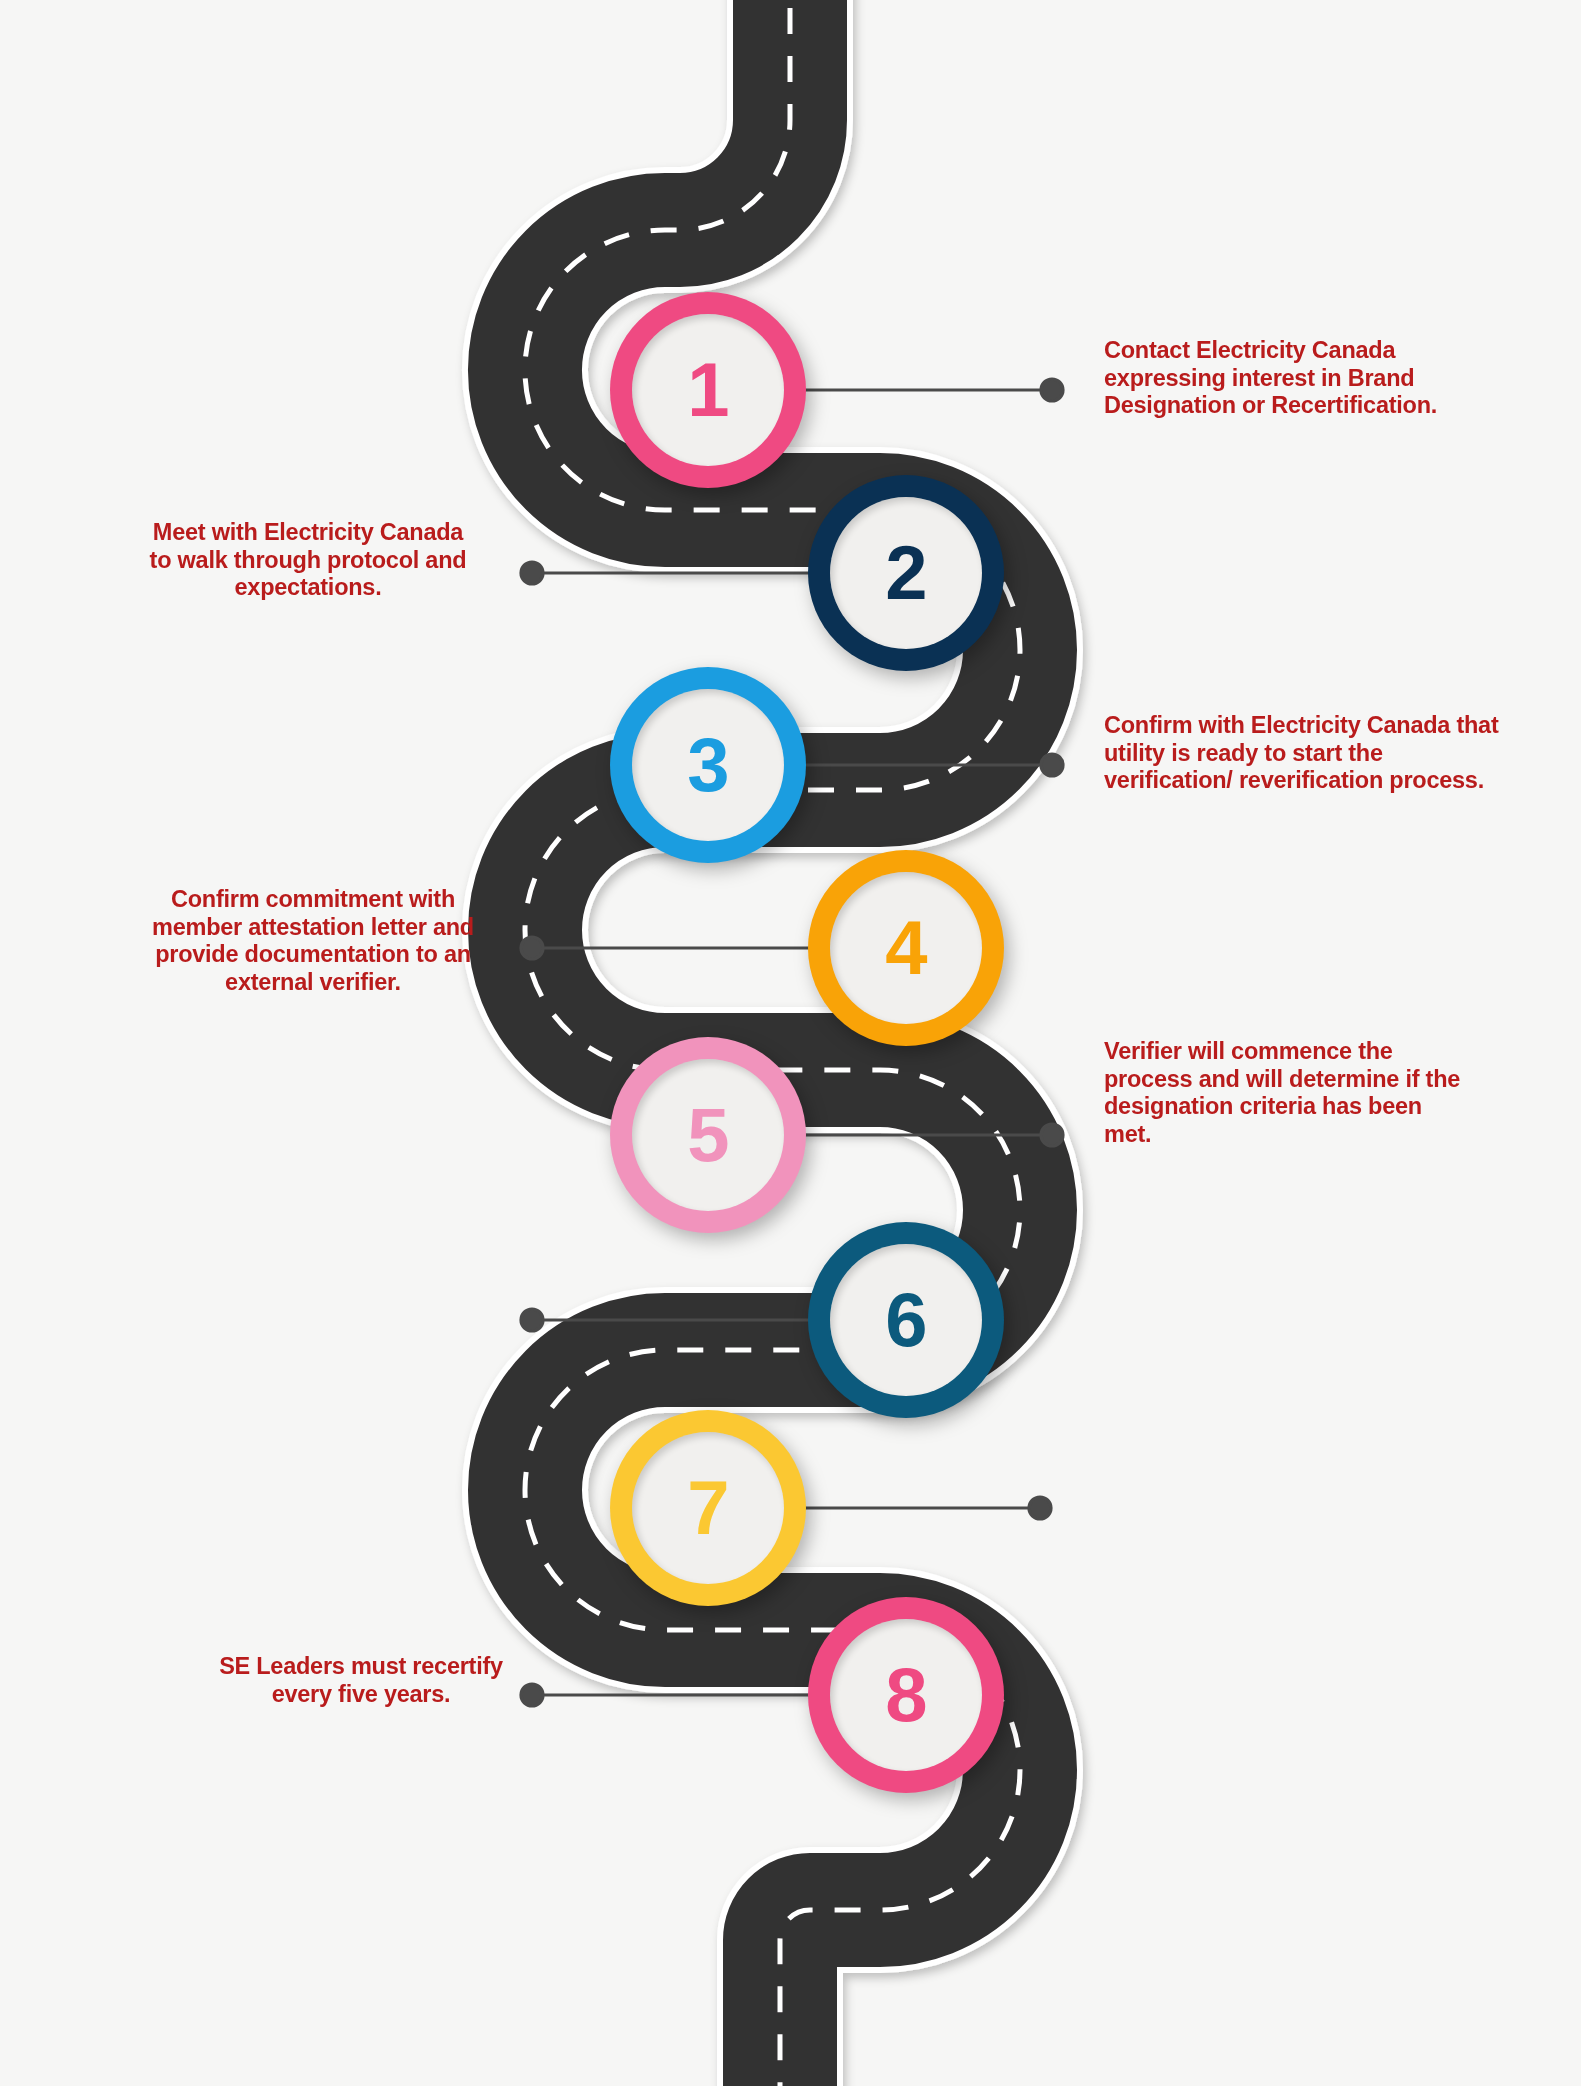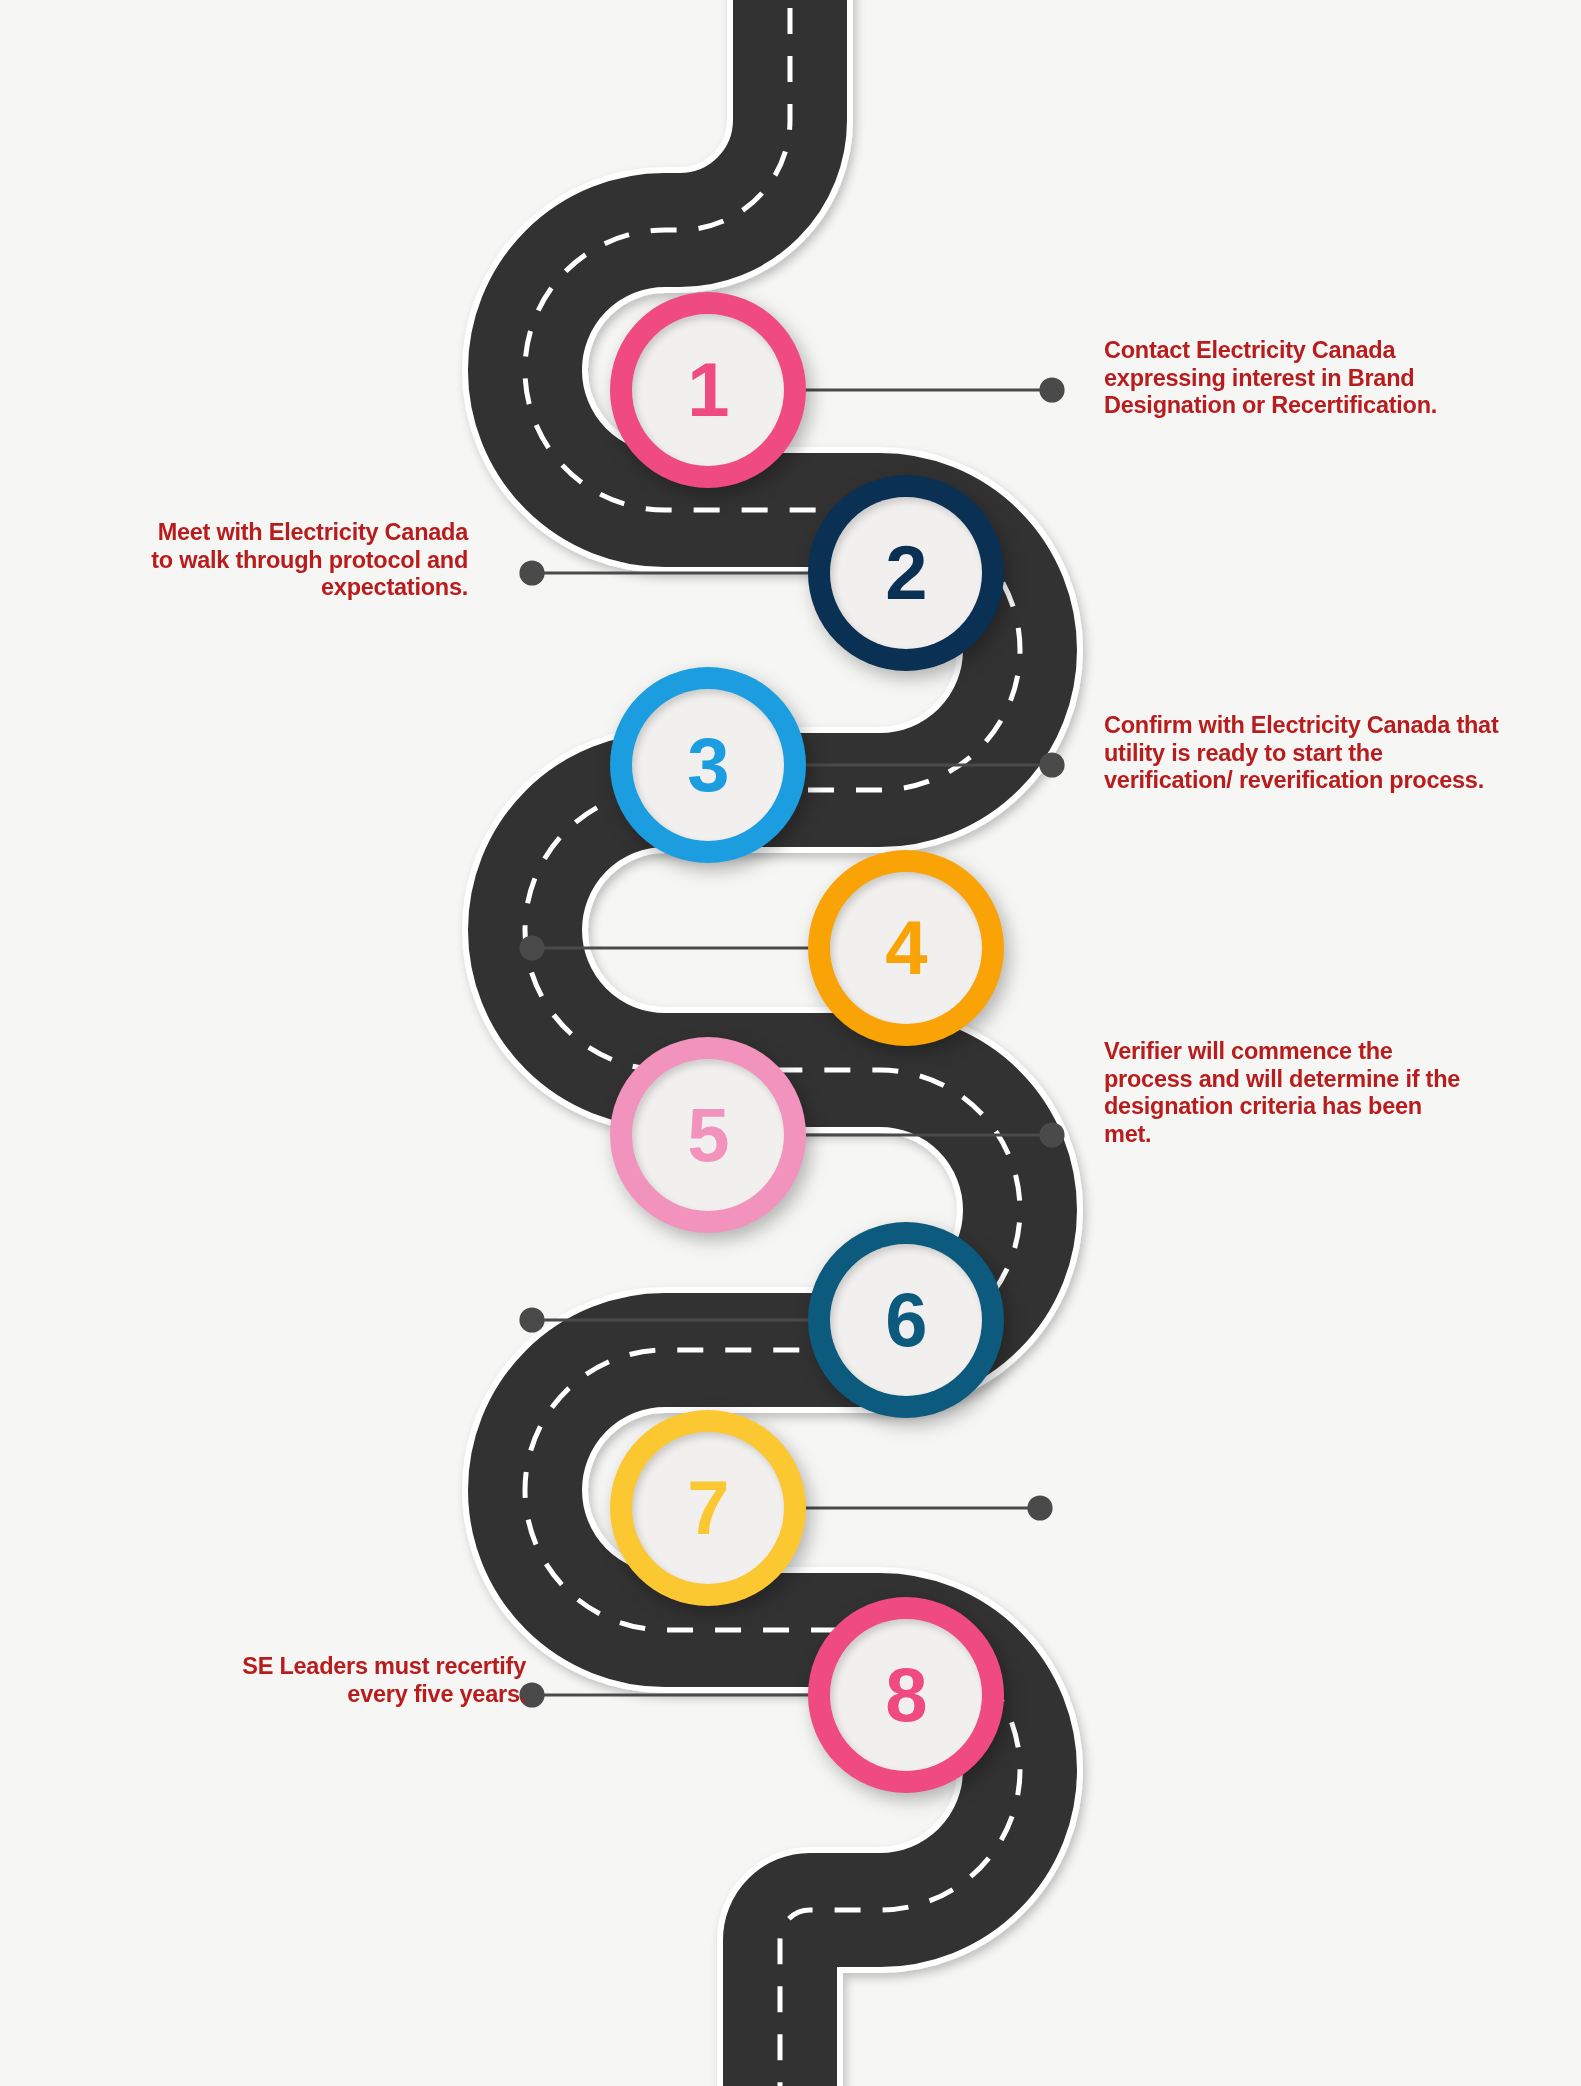--- a/index.html
+++ b/index.html
@@ -61,21 +61,21 @@
   }
   .caption {
     position: absolute;
     font-size: 23.5px;
     font-weight: bold;
     line-height: 1.18;
     color: #b91c1c;
     letter-spacing: -0.25px;
   }
   .caption.left {
-    text-align: right;
+    text-align: center;
   }
   .caption.right {
     text-align: left;
   }
 </style>
 </head>
 <body>
 
 <div id="stage">
 
@@ -220,20 +220,21 @@
       <span class="step-num" style="color:#ef4a82;">8</span>
     </div>
   </div>
 
   <div class="caption right" style="left:1104px; top:337px; width:415px;">Contact Electricity Canada expressing interest in Brand Designation or Recertification.</div>
 
   <div class="caption left" style="left:148px; top:519px; width:320px;">Meet with Electricity Canada to walk through protocol and expectations.</div>
 
   <div class="caption right" style="left:1104px; top:712px; width:400px;">Confirm with Electricity Canada that utility is ready to start the verification/ reverification process.</div>
 
+  <div class="caption left" style="left:148px; top:886px; width:330px;">Confirm commitment with member attestation letter and provide documentation to an external verifier.</div>
 
   <div class="caption right" style="left:1104px; top:1038px; width:370px;">Verifier will commence the process and will determine if the designation criteria has been met.</div>
 
 
 
   <div class="caption left" style="left:148px; top:1653px; width:330px;margin-left:48px;">SE Leaders must recertify every five years.</div>
 
 </div>
 
 </body></html>

